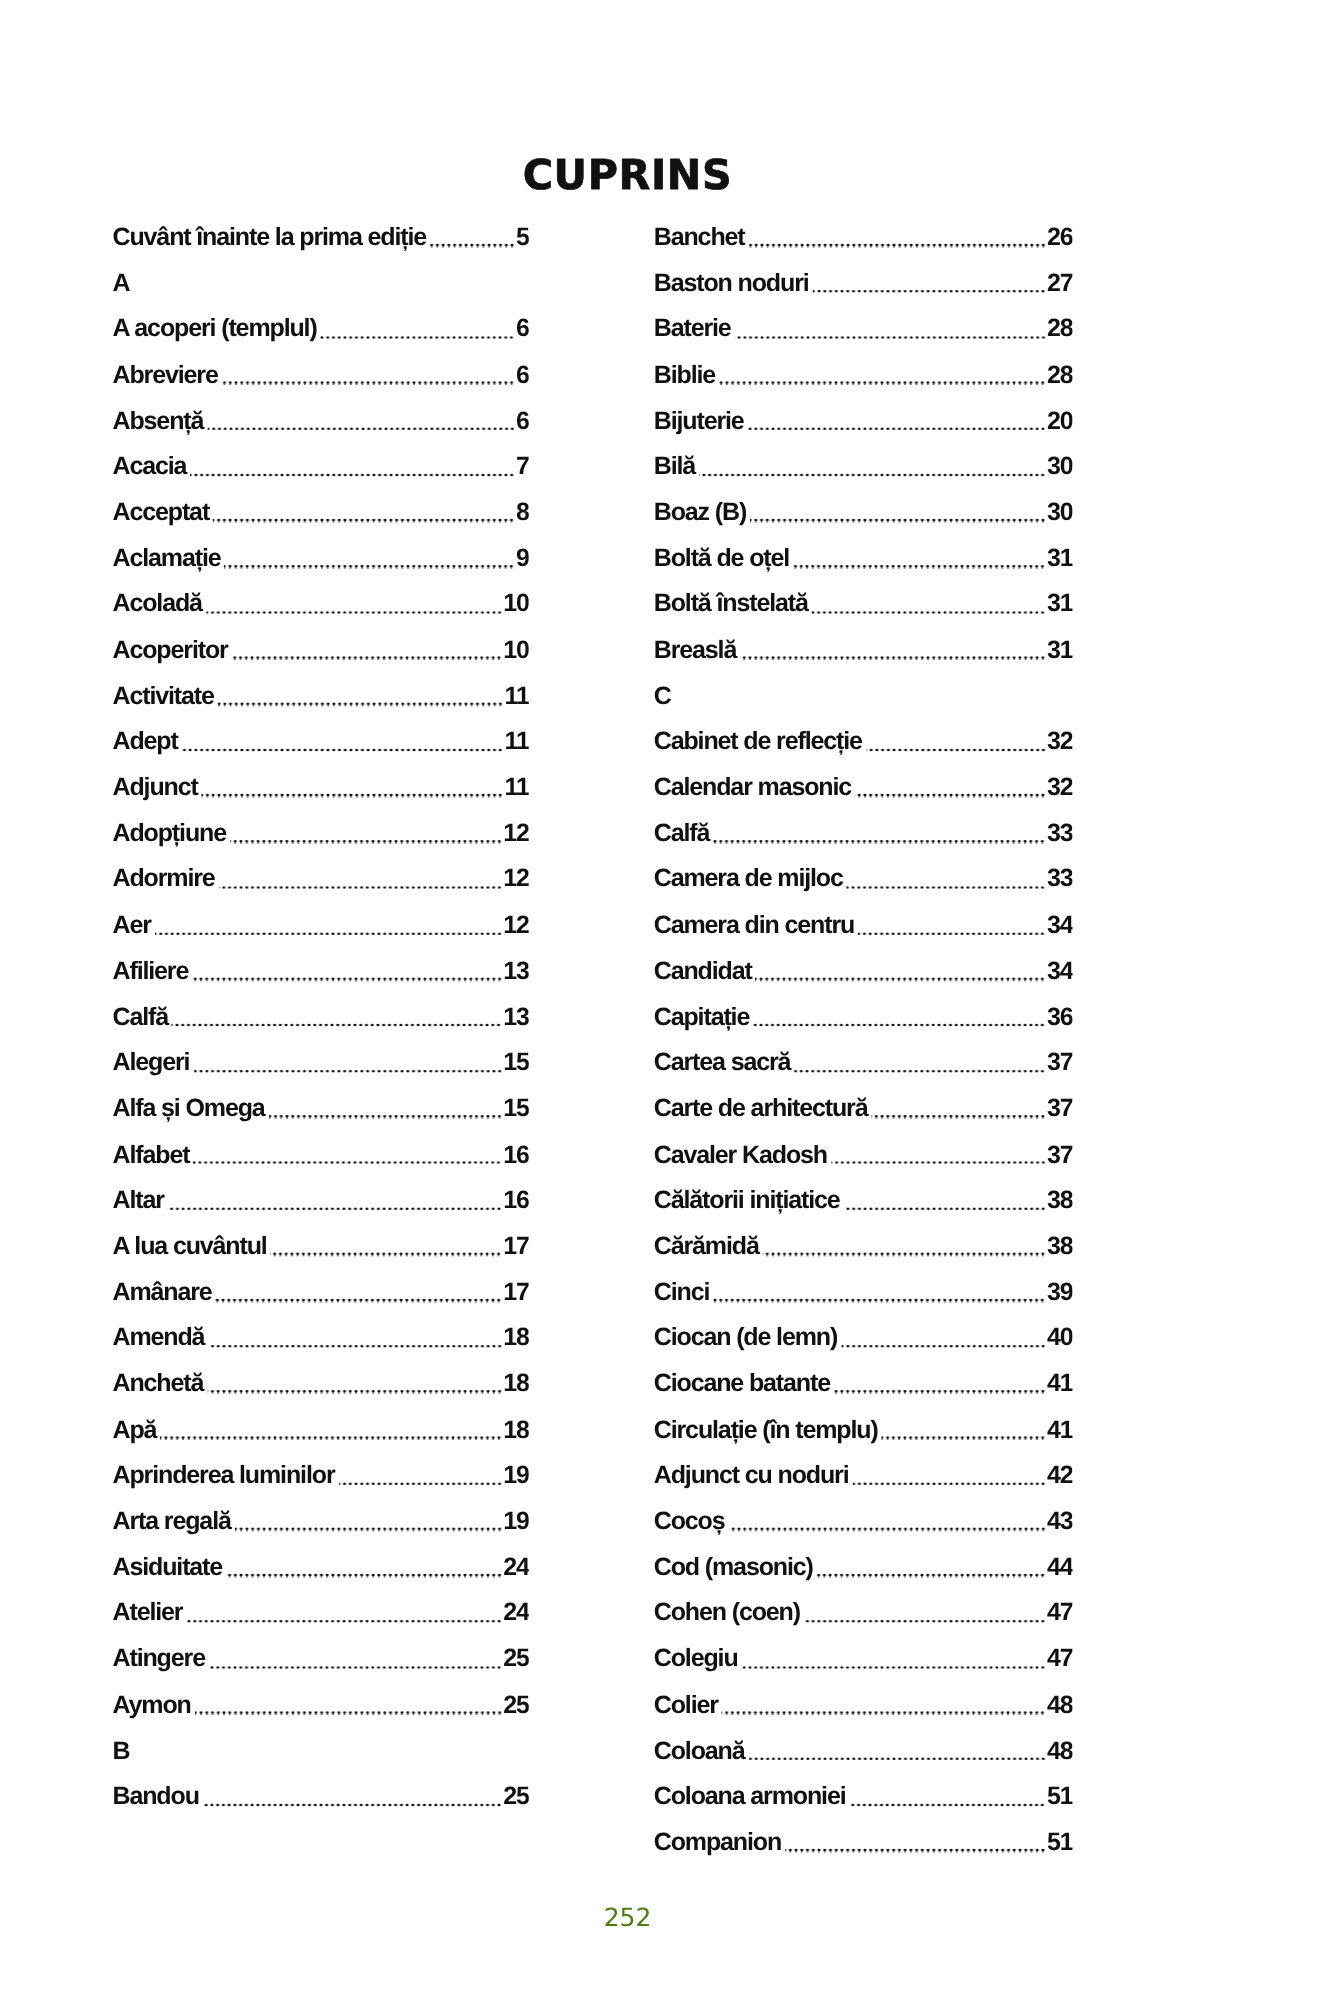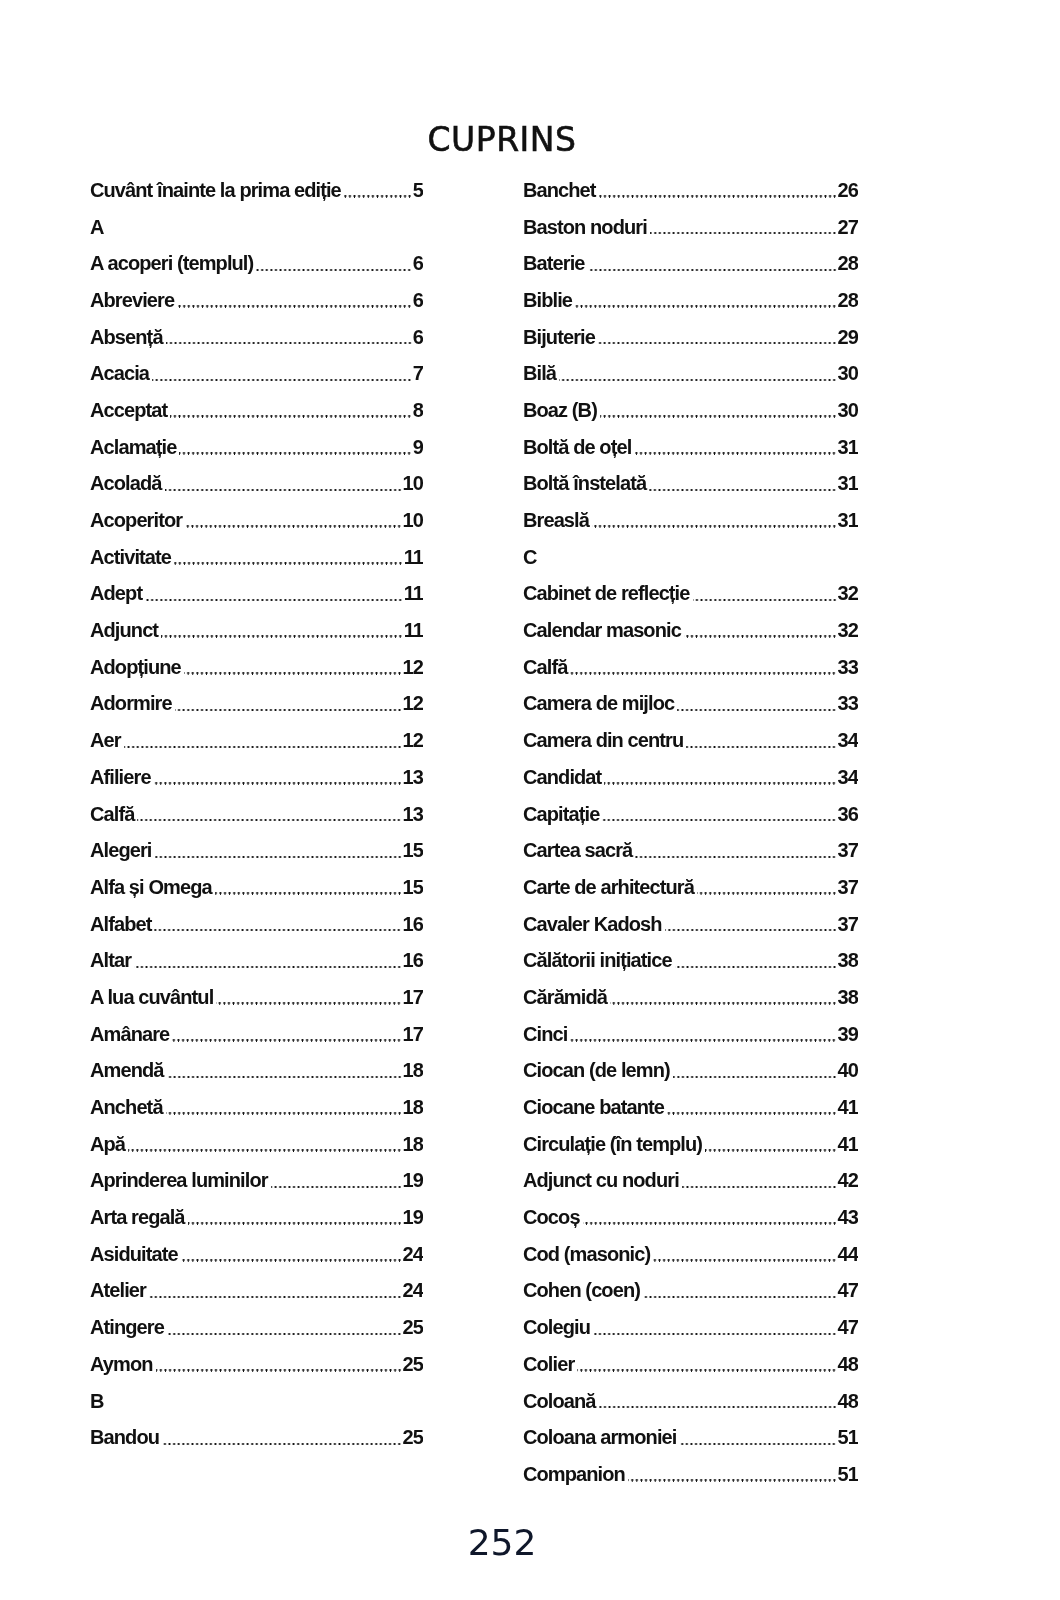--- a/index.html
+++ b/index.html
@@ -15,21 +15,21 @@
       color: #111111;
     }
     .page-title {
       position: absolute;
       top: 98px;
       left: 0;
       width: 1004px;
       text-align: center;
       font-family: "DejaVu Sans", sans-serif;
       font-size: 33px;
-      font-weight: normal;
+      font-weight: bold;
       letter-spacing: 0.5px;
       color: #111;
       -webkit-text-stroke: 0.6px #111;
     }
     .toc-column {
       position: absolute;
       top: 172px;
       margin: 0;
       padding: 0;
       list-style: none;
@@ -78,22 +78,22 @@
     .toc-letter .toc-label {
       font-weight: bold;
     }
     .page-number {
       position: absolute;
       top: 1522px;
       left: 0;
       width: 1004px;
       text-align: center;
       font-family: "DejaVu Sans", sans-serif;
-      font-size: 36px;
-      color: #0f172a;
+      font-size: 20px;
+      color: #4d7c0f;
     }
   </style>
 </head>
 <body>
 
 <h1 class="page-title">CUPRINS</h1>
 
 <ul class="toc-column toc-col-left">
     <li class="toc-row toc-entry">
     <span class="toc-label">Cuvânt înainte la prima ediție</span>
@@ -284,21 +284,21 @@
     <span class="toc-page">28</span>
   </li>
     <li class="toc-row toc-entry">
     <span class="toc-label">Biblie</span>
     <span class="toc-dots"></span>
     <span class="toc-page">28</span>
   </li>
     <li class="toc-row toc-entry">
     <span class="toc-label">Bijuterie</span>
     <span class="toc-dots"></span>
-    <span class="toc-page">29</span>
+    <span class="toc-page">20</span>
   </li>
     <li class="toc-row toc-entry">
     <span class="toc-label">Bilă</span>
     <span class="toc-dots"></span>
     <span class="toc-page">30</span>
   </li>
     <li class="toc-row toc-entry">
     <span class="toc-label">Boaz (B)</span>
     <span class="toc-dots"></span>
     <span class="toc-page">30</span>

